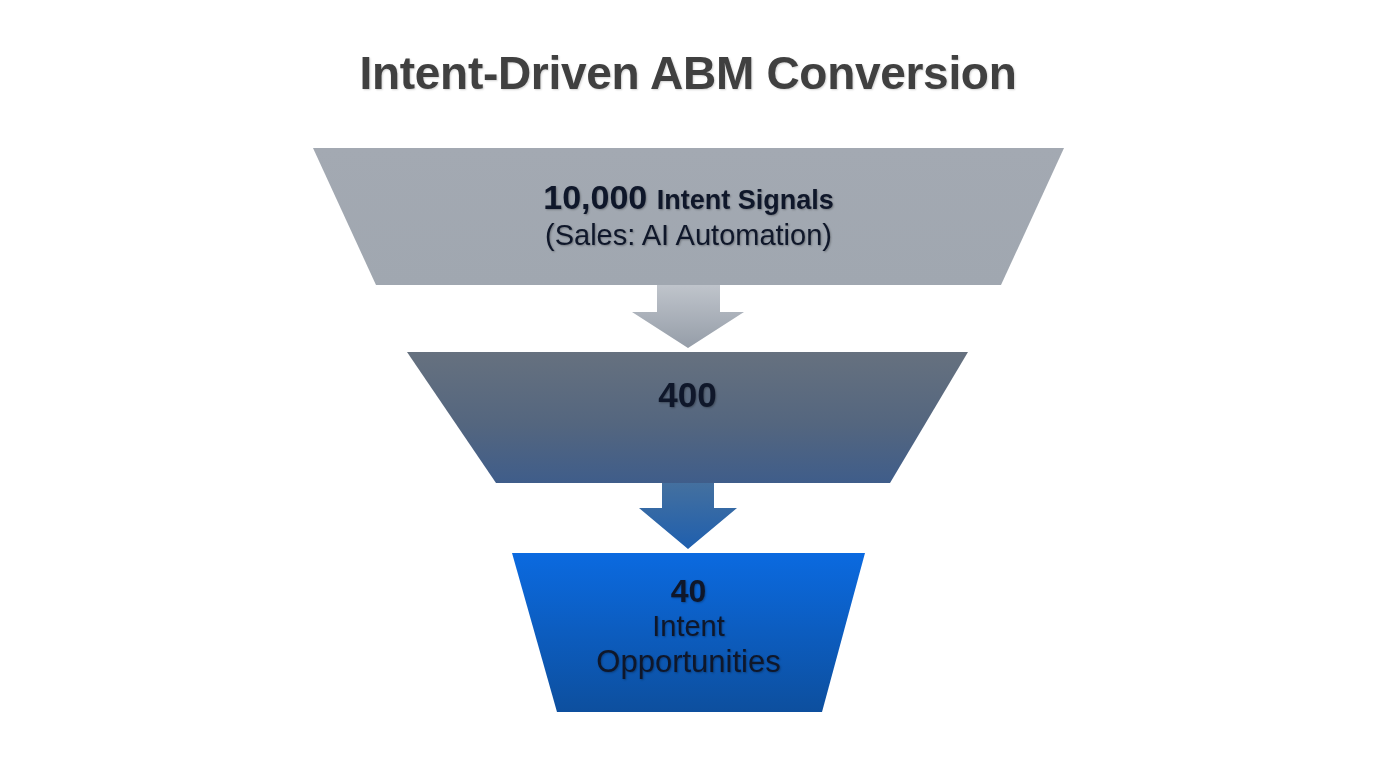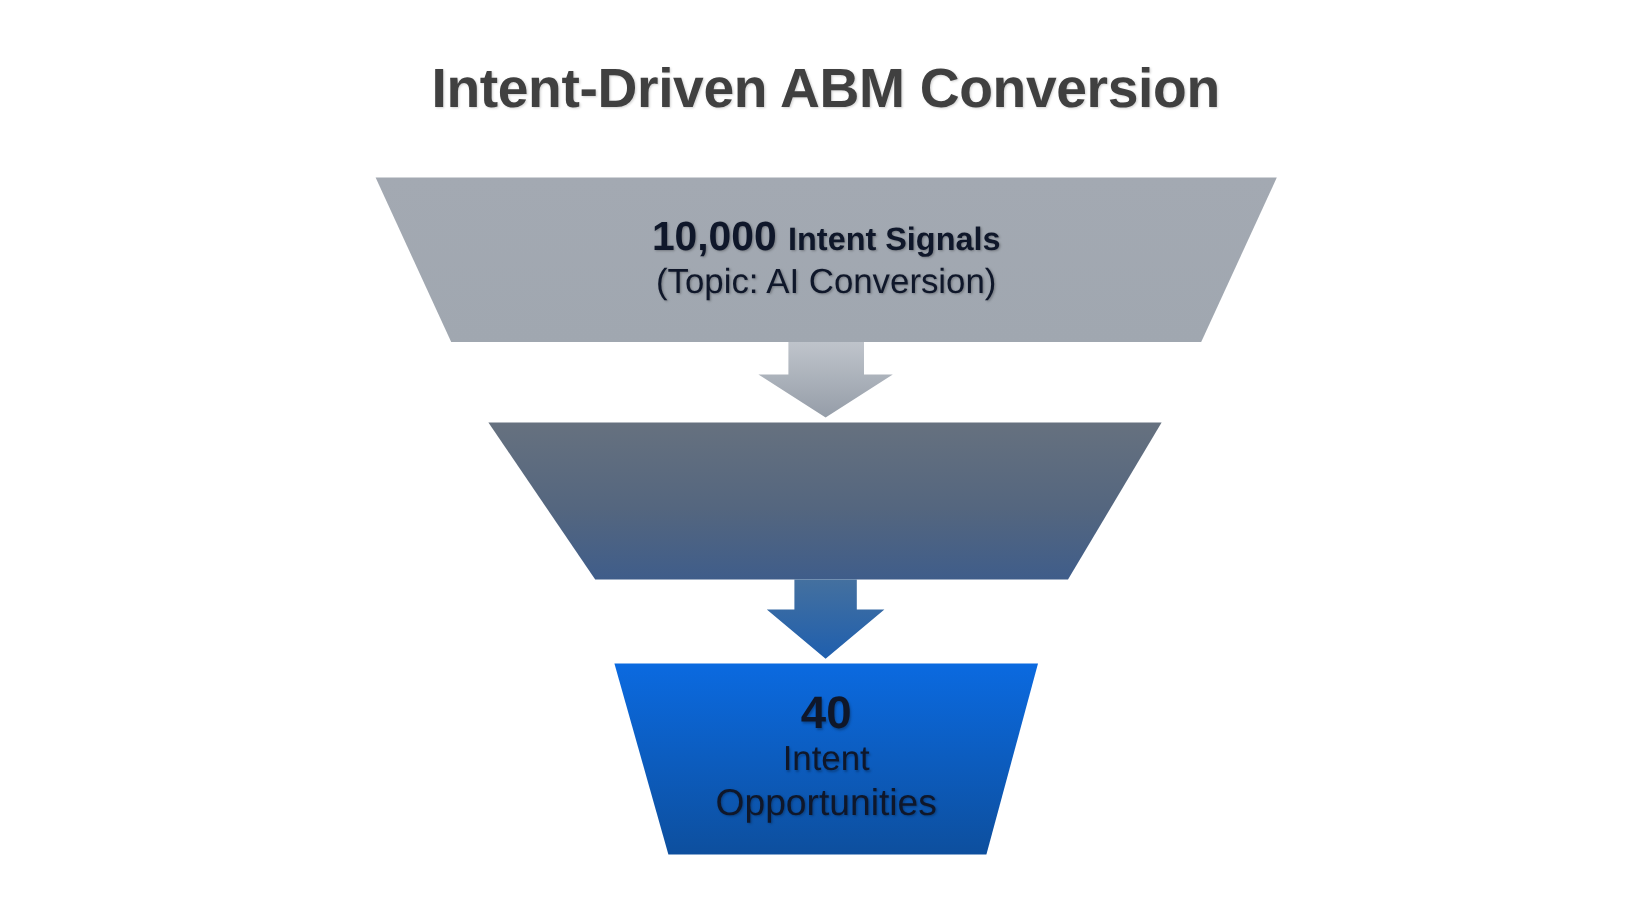--- a/index.html
+++ b/index.html
@@ -73,21 +73,21 @@
   }
   #stage-2-label .line-1 { font-size: 35px; }
   #stage-2-label .line-2 { font-size: 29px; font-weight: normal; margin-top: 1px; }
 
   
   #stage-3-label {
     left: 512px;
     top: 573px;
     width: 353px;
   }
-  #stage-3-label .line-1 { font-size: 38px; }
+  #stage-3-label .line-1 { font-size: 32px; }
   #stage-3-label .line-2 { font-size: 29px; font-weight: normal; }
   #stage-3-label .line-3 { font-size: 31px; font-weight: normal; }
 </style>
 </head>
 <body>
 
 <div id="canvas">
 
   <div class="chart-title">Intent-Driven ABM Conversion</div>
 
@@ -122,24 +122,25 @@
 
     <polygon points="407,352 968,352 890,483 496,483" fill="url(#grad-stage-2)"></polygon>
 
     <polygon points="662,483 714,483 714,508 737,508 688,549 639,508 662,508" fill="url(#grad-arrow-2)"></polygon>
 
     <polygon points="512,553 865,553 822,712 557,712" fill="url(#grad-stage-3)"></polygon>
   </svg>
 
   <div class="stage-label" id="stage-1-label">
     <div class="line-1"><span class="big-num">10,000</span> <span class="unit inline-strong">Intent Signals</span></div>
-    <div class="line-2">(Topic: AI Conversion)</div>
+    <div class="line-2">(Sales: AI Automation)</div>
   </div>
 
   <div class="stage-label" id="stage-2-label">
+    <div class="line-1 big-num">400</div>
   </div>
 
   <div class="stage-label" id="stage-3-label">
     <div class="line-1 big-num">40</div>
     <div class="line-2">Intent</div>
     <div class="line-3">Opportunities</div>
   </div>
 
 </div>
 

